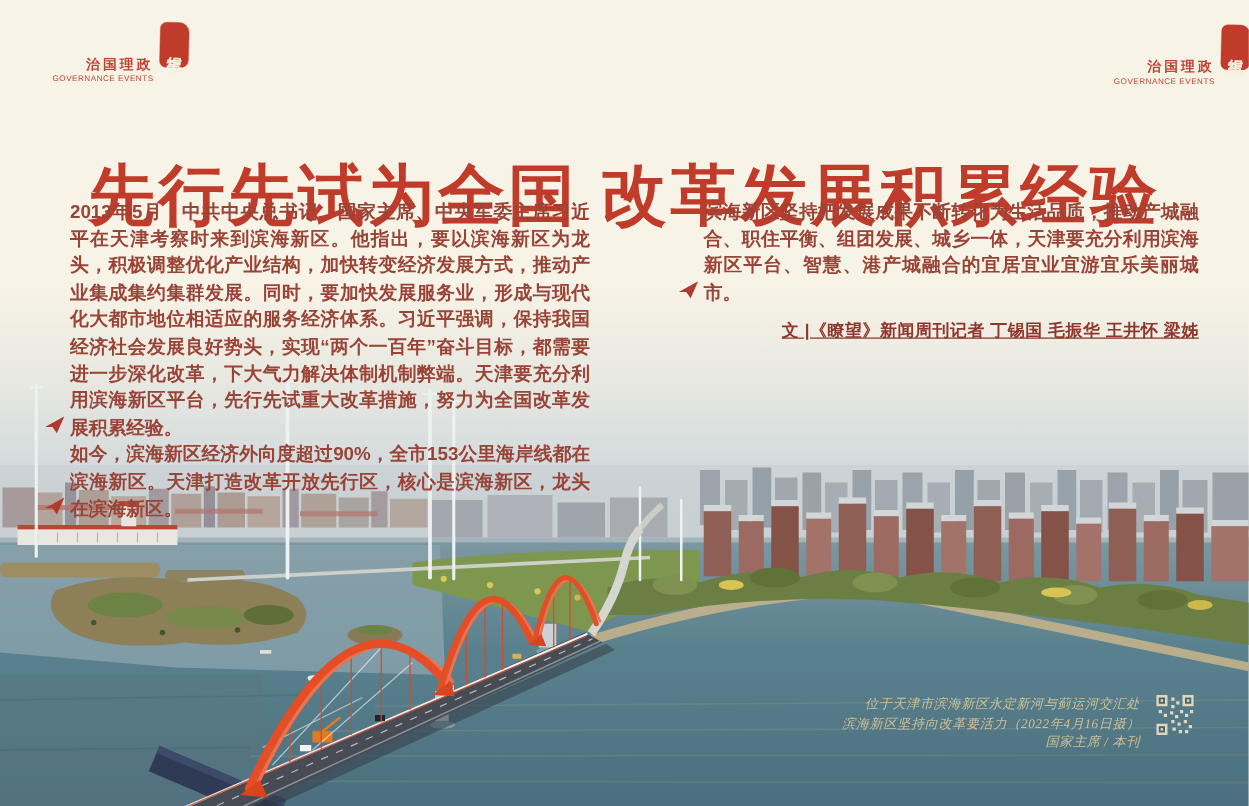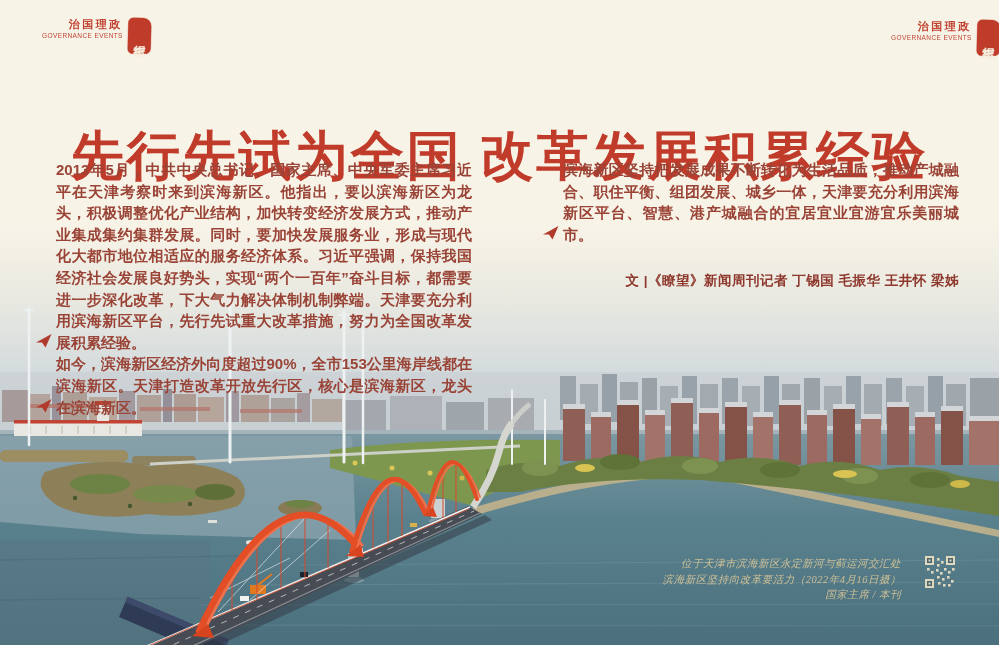--- a/index.html
+++ b/index.html
@@ -8,41 +8,41 @@
     background:#f8f3e7;
     font-family:"Liberation Sans",sans-serif;
   }
   
   .photo{position:absolute;inset:0;z-index:0;}
   
   .masthead{position:absolute;display:flex;align-items:flex-start;gap:5px;z-index:3;}
   .m-left{left:42px;top:18px;}
   .m-right{left:891px;top:20px;}
   .m-text{display:flex;flex-direction:column;align-items:flex-end;}
-  .m-cn{color:#c04434;font-size:11px;font-weight:700;letter-spacing:2.5px;white-space:nowrap;line-height:1.1;}
+  .m-cn{color:#c04434;font-size:11px;font-weight:700;letter-spacing:2.5px;white-space:nowrap;line-height:1.1;margin-top:28px;}
   .m-en{color:#c04434;font-size:6.5px;letter-spacing:.4px;text-align:right;line-height:1.25;margin-top:2px;white-space:nowrap;}
   .seal{width:23px;height:36px;background:#bf3c2b;border-radius:5px 8px 6px 5px;
         display:flex;align-items:center;justify-content:center;transform:rotate(1.5deg);
         box-shadow:0 0 0 .5px rgba(191,60,43,.35);}
   .seal span{writing-mode:vertical-rl;color:#f6efdf;font-size:12.5px;font-weight:700;letter-spacing:1px;
         font-family:"Liberation Serif",serif;}
   
   .headline{position:absolute;left:0;right:0;top:76px;text-align:center;z-index:3;
     font-size:53px;font-weight:700;color:#c13b2b;letter-spacing:3px;white-space:nowrap;
     font-family:"Liberation Sans",sans-serif;margin-top:45px;}
   
   .col{position:absolute;z-index:3;color:#9a4437;font-size:15px;line-height:21.6px;font-weight:700;}
   .col-left{left:36px;top:159px;width:436px;}
   .col-right{left:543px;top:159px;width:416px;}
   .para{display:flex;align-items:flex-end;}
   .bullet{flex:0 0 20px;margin-top:5px;}
   .para p{margin:0;flex:1;text-align:justify;}
-  .byline{margin-top:25px;text-align:right;font-size:13.5px;color:#8e372c;font-weight:700;letter-spacing:.5px;}
-  
-  .caption{position:absolute;right:44px;top:556px;z-index:3;display:flex;align-items:flex-start;gap:24px;}
+  .byline{margin-top:9px;text-align:right;font-size:13.5px;color:#8e372c;font-weight:700;letter-spacing:.5px;text-decoration:underline;}
+  
+  .caption{position:absolute;right:44px;top:556px;z-index:3;display:flex;align-items:flex-start;gap:13px;}
   .cap-text{text-align:right;color:#d8c698;font-size:10.5px;line-height:15.5px;
     font-family:"Liberation Serif",serif;font-style:italic;letter-spacing:.5px;opacity:.92;}
   .qr{width:30px;height:32px;opacity:.92;}
 </style>
 </head>
 <body>
 
 <svg class="photo" viewBox="0 0 999 645" preserveAspectRatio="none">
   <defs>
     <linearGradient id="sky" x1="0" y1="225" x2="0" y2="435" gradientUnits="userSpaceOnUse">

